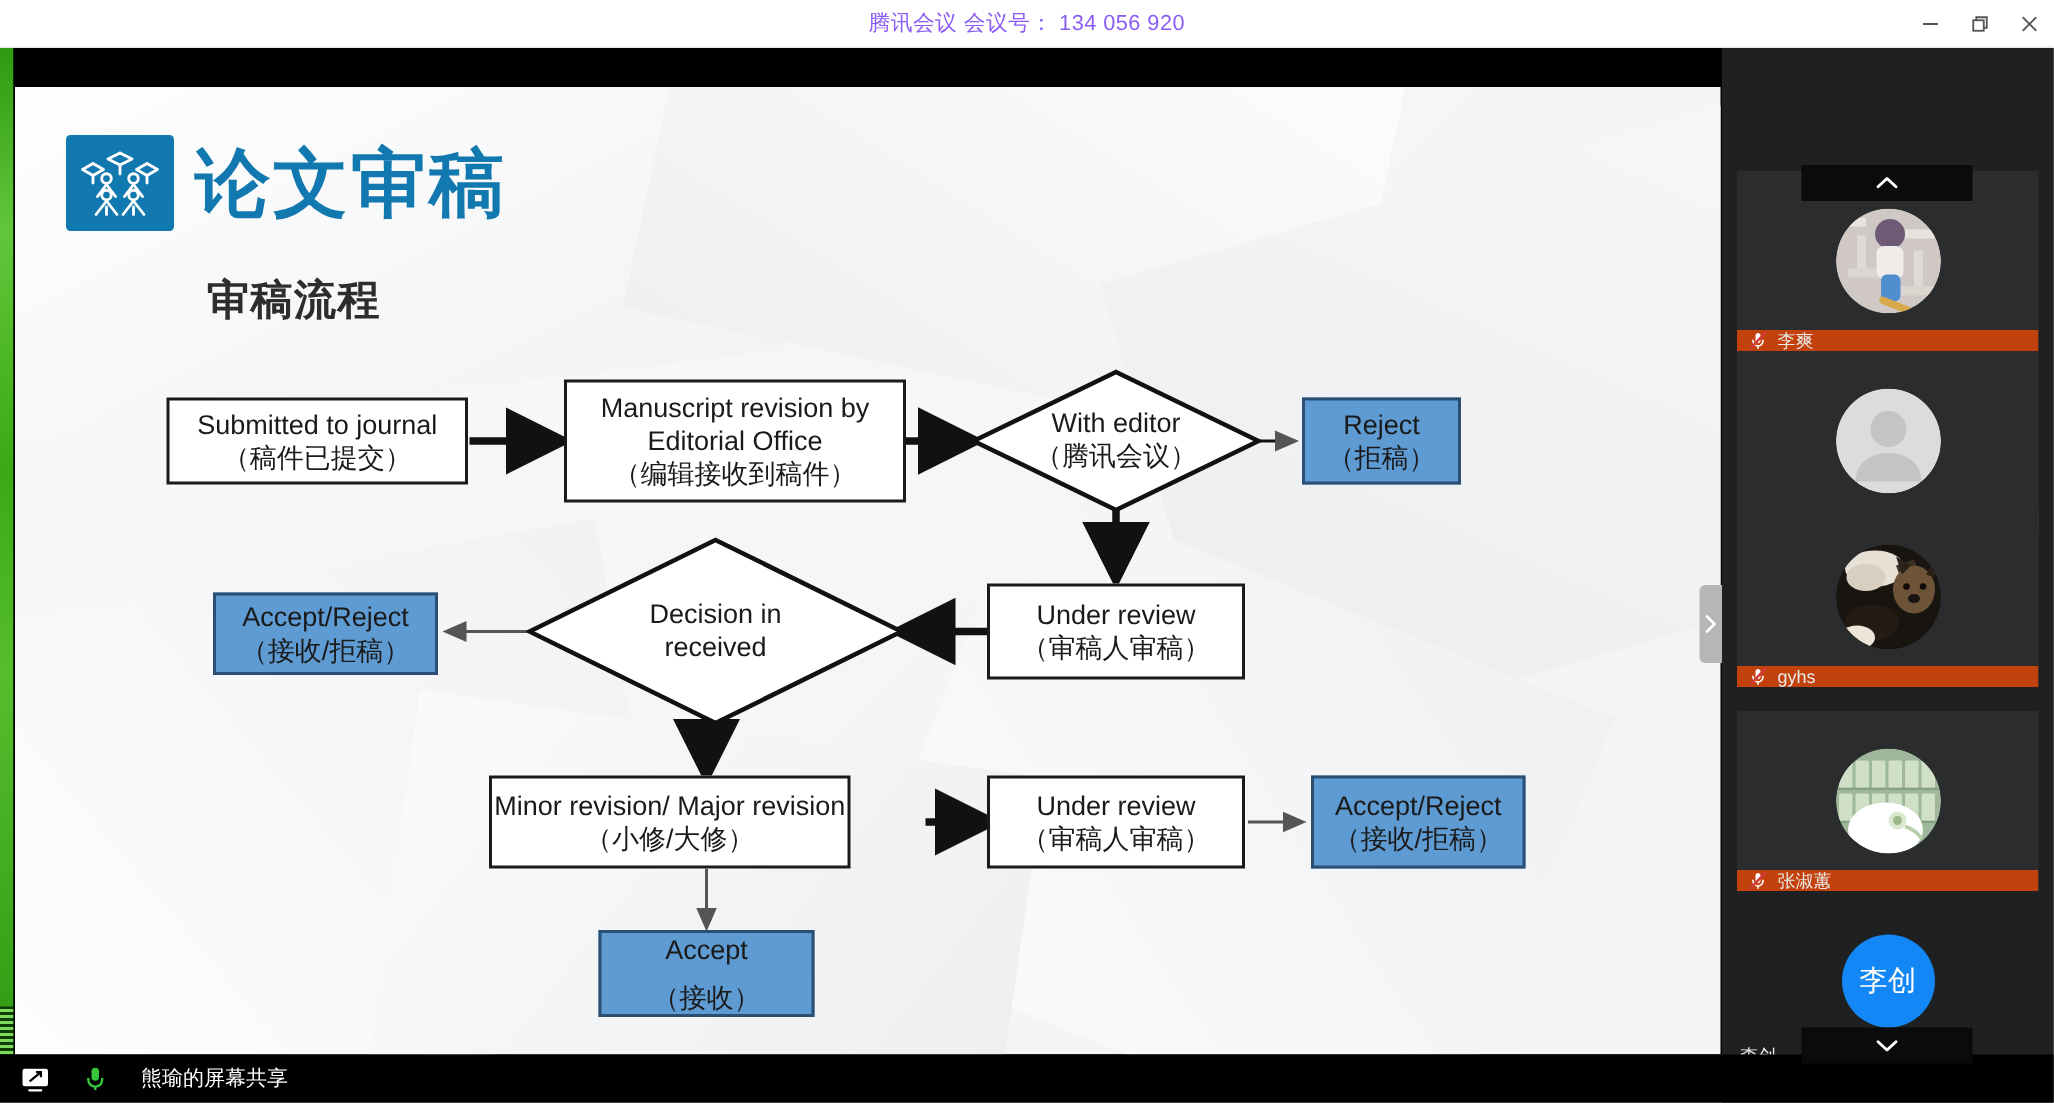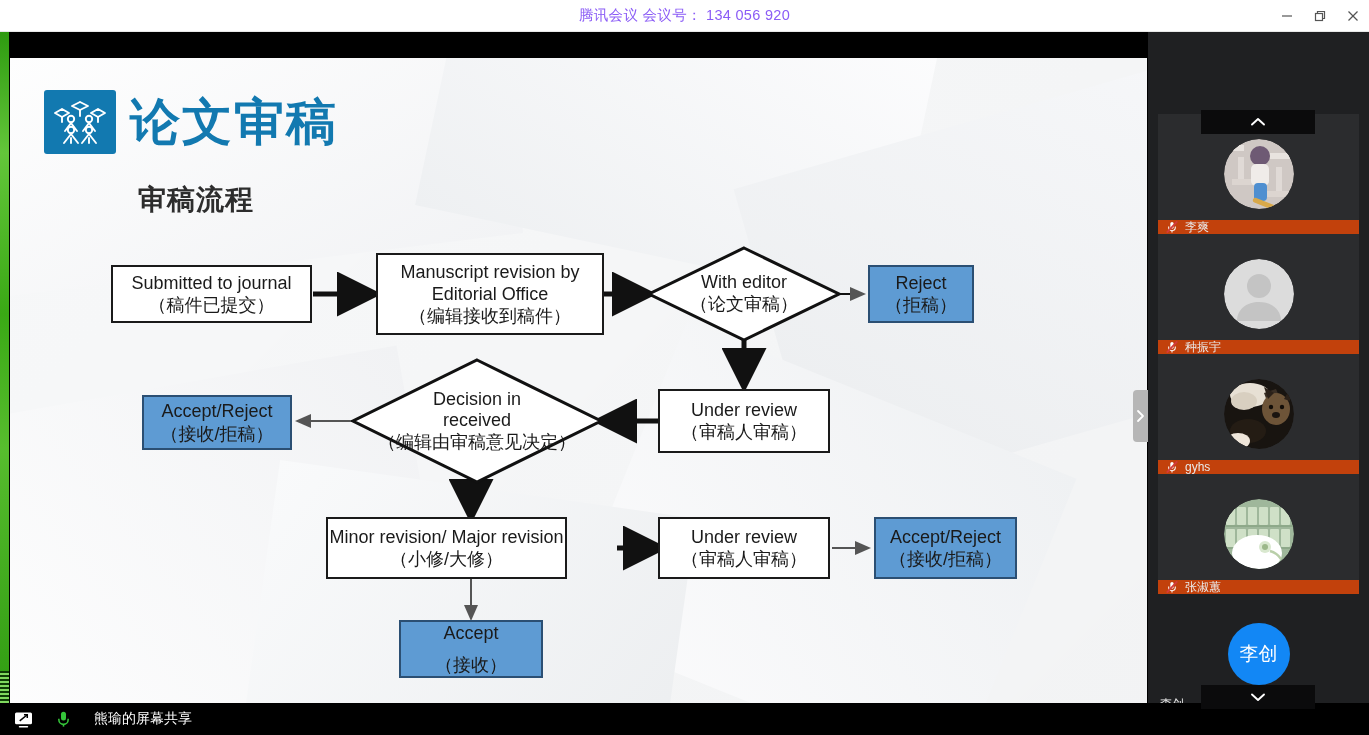--- a/index.html
+++ b/index.html
@@ -284,42 +284,41 @@
           <div class="l2">Editorial Office</div>
           <div class="l2">（编辑接收到稿件）</div>
         </div>
 
         <div class="diamond-wrap" style="left:637px; top:188px; width:194px; height:96px;">
           <svg width="194" height="96">
             <polygon points="97,2 192,48 97,94 2,48" fill="#ffffff" stroke="#111" stroke-width="3"></polygon>
           </svg>
           <div class="diamond-text">
             <div class="l1">With editor</div>
-            <div class="l2">（论文审稿）</div>
+            <div class="l2">（腾讯会议）</div>
           </div>
         </div>
 
         <div class="node rect fill" style="left:858px; top:207px; width:106px; height:58px;">
           <div class="l1">Reject</div>
           <div class="l2">（拒稿）</div>
         </div>
 
         <div class="node rect" style="left:648px; top:331px; width:172px; height:64px;">
           <div class="l1">Under review</div>
           <div class="l2">（审稿人审稿）</div>
         </div>
 
         <div class="diamond-wrap" style="left:341px; top:300px; width:252px; height:126px;">
           <svg width="252" height="126">
             <polygon points="126,2 250,63 126,124 2,63" fill="#ffffff" stroke="#111" stroke-width="3"></polygon>
           </svg>
           <div class="diamond-text">
             <div class="l1">Decision in</div>
             <div class="l2">received</div>
-            <div class="l2">（编辑由审稿意见决定）</div>
           </div>
         </div>
 
         <div class="node rect fill" style="left:132px; top:337px; width:150px; height:55px;">
           <div class="l1">Accept/Reject</div>
           <div class="l2">（接收/拒稿）</div>
         </div>
 
         <div class="node rect" style="left:316px; top:459px; width:241px; height:62px;">
           <div class="l1">Minor revision/ Major revision</div>
@@ -409,21 +408,21 @@
         <svg width="14" height="14" viewBox="0 0 16 16">
           <path d="M8 2.2c-1.05 0-1.9.85-1.9 1.9v4c0 1.05.85 1.9 1.9 1.9s1.9-.85 1.9-1.9v-4c0-1.05-.85-1.9-1.9-1.9z" fill="#ffffff"></path>
           <path d="M4.2 7.4v1c0 2.1 1.7 3.8 3.8 3.8s3.8-1.7 3.8-3.8v-1" fill="none" stroke="#ffffff" stroke-width="1.2"></path>
           <line x1="8" y1="12.2" x2="8" y2="14.2" stroke="#ffffff" stroke-width="1.2"></line>
           <line x1="2" y1="14.4" x2="14" y2="1.6" stroke="#d33b3b" stroke-width="2"></line>
         </svg>
         <span class="nm">种振宇</span>
       </div>
     </div>
 
-    <div class="pcard" style="top:322px;">
+    <div class="pcard" style="top:306px;">
       <div class="video">
         <div class="avatar-circle">
           <svg width="70" height="70" viewBox="0 0 70 70">
             <defs>
                 <clipPath id="c3">
                   <circle cx="35" cy="35" r="35"></circle>
                 </clipPath>
               </defs>
             <g clip-path="url(#c3)">
               <rect width="70" height="70" fill="#181410"></rect>

